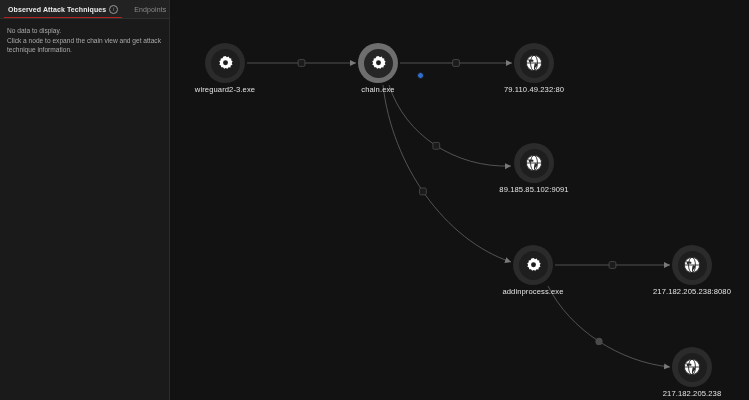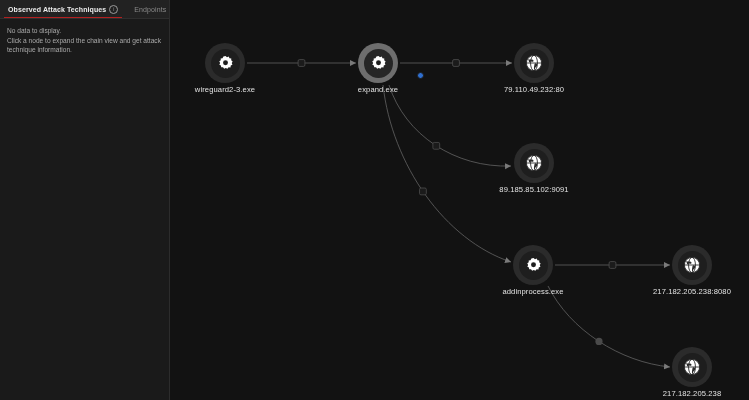--- a/index.html
+++ b/index.html
@@ -188,21 +188,21 @@
         <div class="node selected" style="left: 208px; top: 63px;">
           <div class="disc">
             <div class="inner">
               <svg class="glyph" width="17" height="17" viewBox="0 0 24 24" fill="#ffffff">
                 <path d="M12 1.4 L14.1 3.0 L16.6 2.2 L17.6 4.7 L20.2 4.9 L20.0 7.5 L22.1 9.1 L20.8 11.4 L21.8 13.8 L19.4 14.9 L19.0 17.5 L16.4 17.4 L14.7 19.4 L12.4 18.2 L10.1 19.3 L8.5 17.3 L5.9 17.3 L5.6 14.7 L3.3 13.6 L4.4 11.2 L3.2 8.9 L5.3 7.4 L5.2 4.8 L7.8 4.6 L9.0 2.2 Z"></path>
                 <circle cx="12" cy="11" r="3.5" fill="#1e1e1e"></circle>
               </svg>
             </div>
           </div>
           <div class="badge"></div>
-          <div class="label">expand.exe</div>
+          <div class="label">chain.exe</div>
         </div>
         <div class="node" style="left: 364px; top: 63px;">
           <div class="disc">
             <div class="inner">
               <svg class="glyph" width="18" height="18" viewBox="0 0 24 24">
                 <circle cx="12" cy="12" r="10.2" fill="#ffffff"></circle>
                 <path d="M12 1.8 A10.2 10.2 0 0 1 12 22.2 A10.2 10.2 0 0 1 12 1.8 Z" fill="none" stroke="#2a2a2a" stroke-width="1.3"></path>
                 <ellipse cx="12" cy="12" rx="4.6" ry="10.2" fill="none" stroke="#2a2a2a" stroke-width="1.2"></ellipse>
                 <line x1="1.9" y1="12" x2="22.1" y2="12" stroke="#2a2a2a" stroke-width="1.2"></line>
                 <path d="M4.2 6.6 C7 8.4 9 6.4 11 8.2 C12.4 9.5 10.6 10.6 9 10.2 C7 9.7 5.6 10.8 6 12.3 Z" fill="#2a2a2a"></path>

